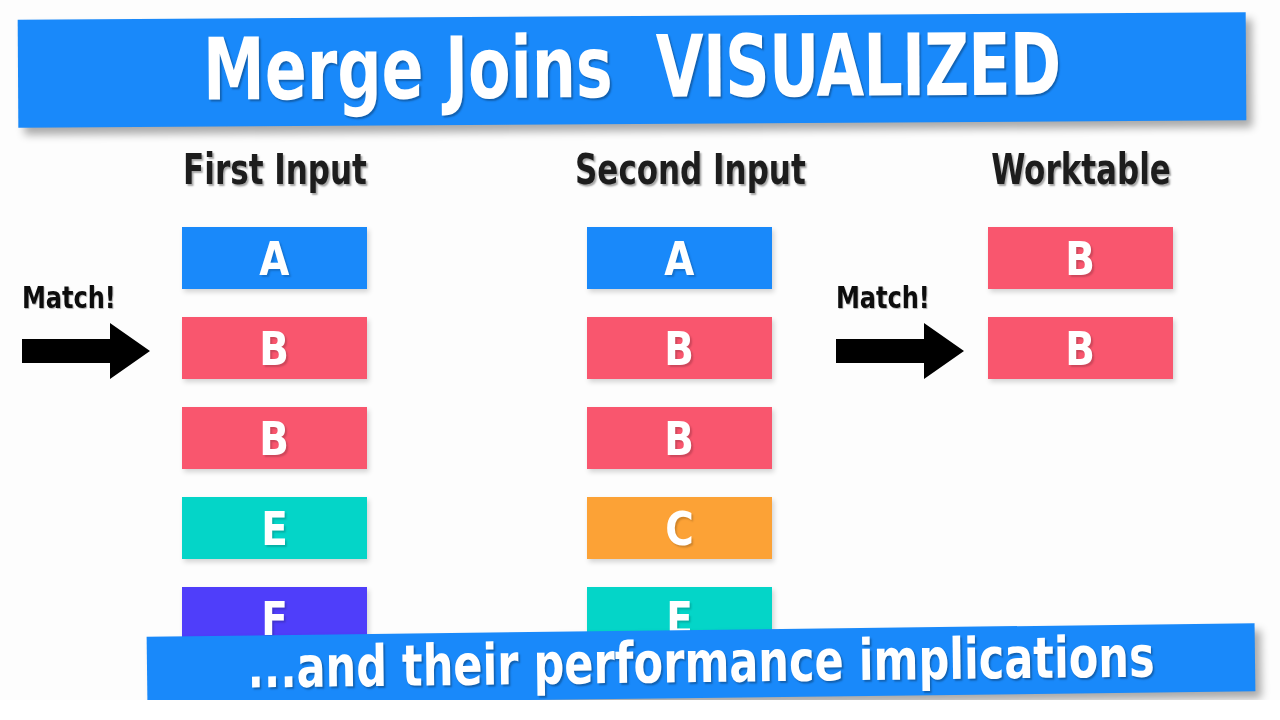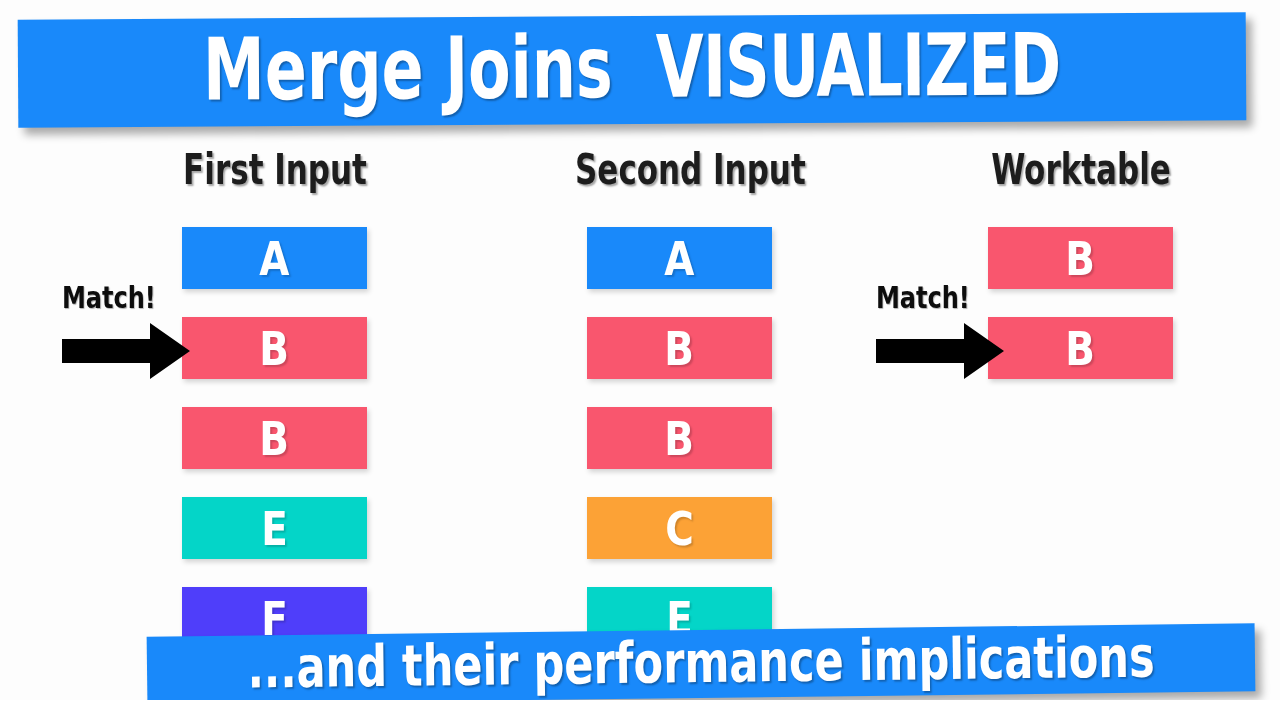--- a/index.html
+++ b/index.html
@@ -108,21 +108,20 @@
     font-weight: bold;
     font-size: 47px;
     line-height: 1;
     text-shadow: 2px 2px 2px rgba(0,0,0,0.18);
     transform: scaleX(0.92);
   }
 
   
   .match-group {
     position: absolute;
-    margin-left: 40px;
   }
   #match-left  { left: 22px;  top: 282px; }
   #match-right { left: 836px; top: 282px; }
 
   .match-label {
     color: #0d0d0d;
     font-family: "DejaVu Sans Condensed", "Liberation Sans Narrow", "Liberation Sans", sans-serif;
     font-weight: bold;
     font-size: 31px;
     line-height: 1;

